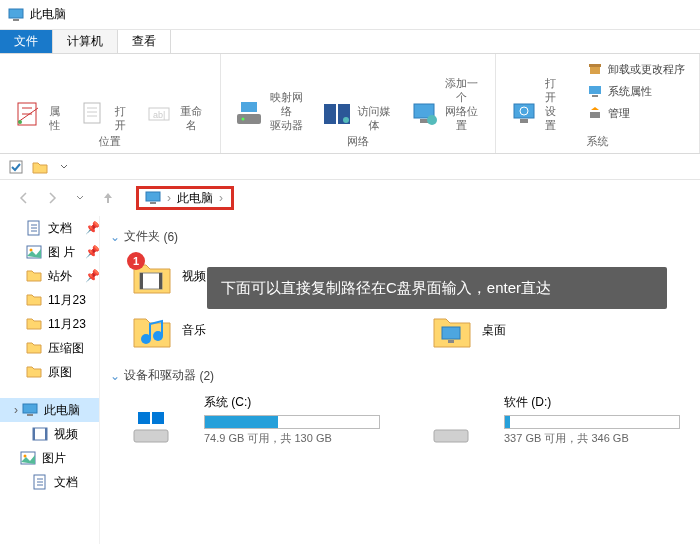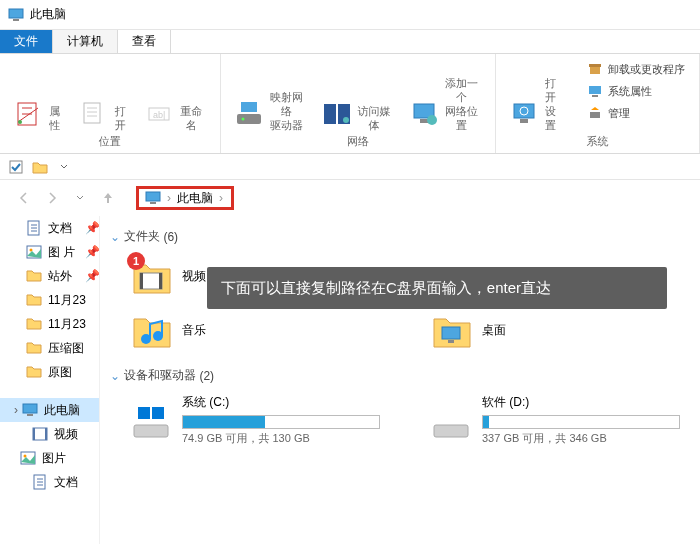--- a/index.html
+++ b/index.html
@@ -45,21 +45,21 @@
 
 .content { flex: 1; padding: 8px 0 0 10px; position: relative; overflow: hidden; }
 .section-header { display: flex; align-items: center; color: #444; font-size: 12px; padding: 4px 0; }
 .section-header .exp { color: #5b9bd5; margin-right: 4px; }
 .section-header .count { color: #444; }
 .items-row { display: flex; flex-wrap: wrap; gap: 0 50px; padding-left: 20px; }
 .folder-item { display: flex; align-items: center; width: 250px; padding: 6px 0; }
 .folder-item .fi-icon { width: 42px; height: 42px; margin-right: 10px; display: flex; align-items: center; justify-content: center; position: relative; }
 .folder-item .fi-label { font-size: 12px; }
 
-.drive-item { display: flex; align-items: center; width: 250px; padding: 6px 0; }
+.drive-item { display: flex; align-items: flex-end; width: 250px; padding: 6px 0; gap: 22px; }
 .drive-item .di-icon { width: 42px; height: 42px; margin-right: 10px; display: flex; align-items: flex-end; justify-content: center; }
 .drive-item .di-info { flex: 1; }
 .drive-item .di-name { font-size: 12px; margin-bottom: 4px; }
 .drive-item .di-bar { width: 100%; height: 14px; border: 1px solid #bcbcbc; background: #fff; position: relative; margin-bottom: 2px; }
 .drive-item .di-fill { height: 100%; background: #26a0da; }
 .drive-item .di-space { font-size: 11px; color: #666; }
 
 .badge { position: absolute; top: -3px; left: -3px; width: 18px; height: 18px; background: #e53935; color: #fff; border-radius: 50%; display: flex; align-items: center; justify-content: center; font-size: 11px; font-weight: bold; }
 
 .tooltip-overlay { position: absolute; left: 207px; top: 267px; width: 460px; background: rgba(85,85,85,0.95); color: #fff; padding: 10px 14px; font-size: 15px; line-height: 22px; border-radius: 2px; z-index: 100; }

